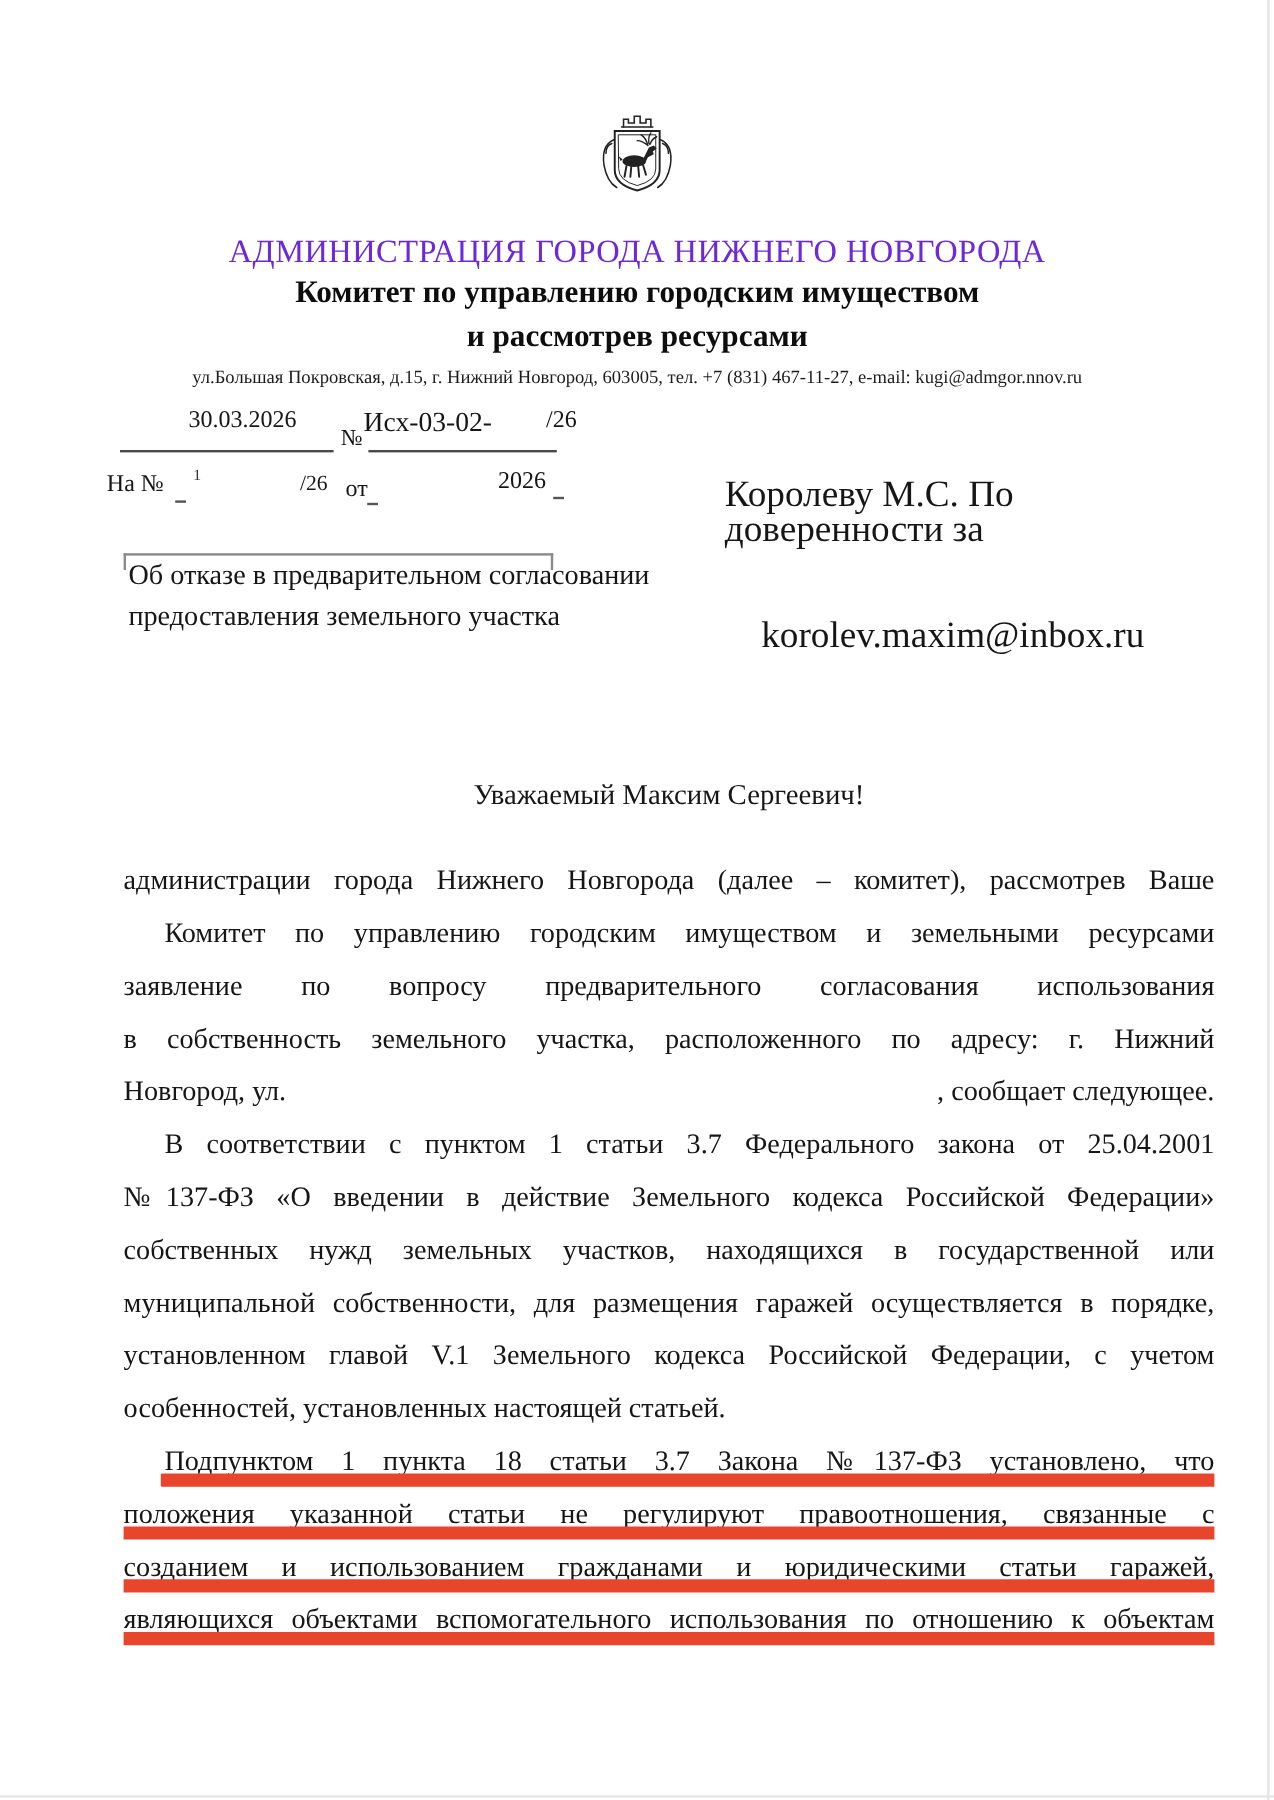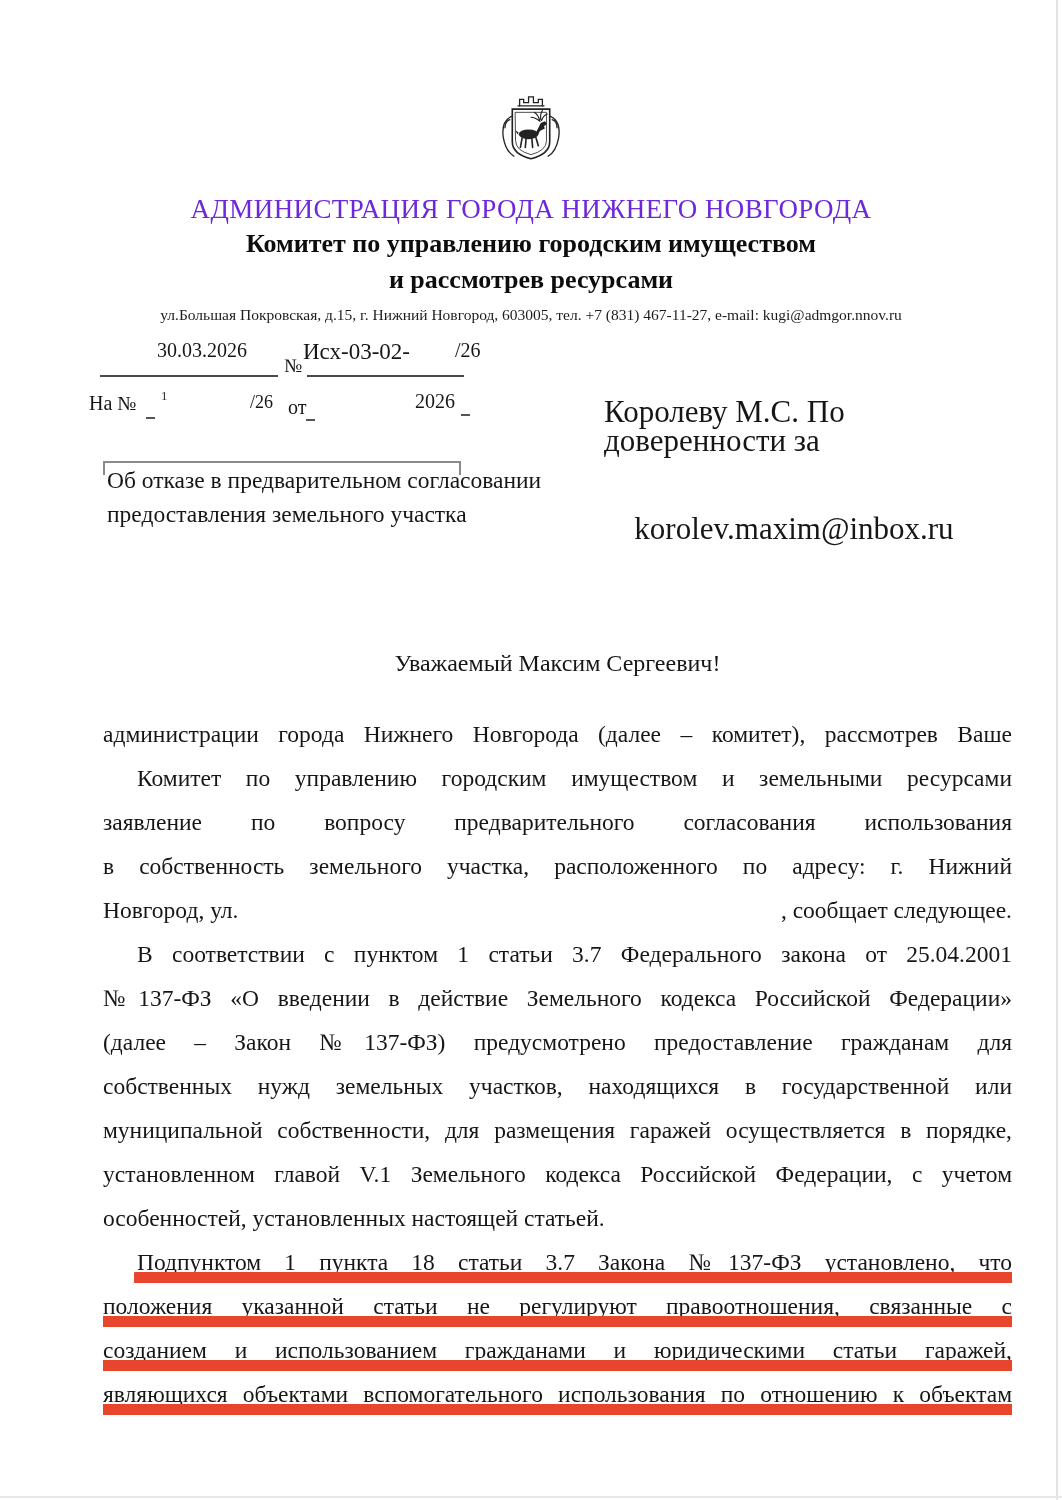--- a/index.html
+++ b/index.html
@@ -131,21 +131,20 @@
     <div class="line jl ind"><span>Комитет по управлению городским имуществом и земельными ресурсами</span></div>
     <div class="line jl"><span>заявление по вопросу предварительного согласования использования</span></div>
     <div class="line jl"><span>в собственность земельного участка, расположенного по адресу: г. Нижний</span></div>
     <div class="line split">
       <span>Новгород, ул.</span>
       <span>, сообщает следующее.</span>
     </div>
 
     <div class="line jl ind"><span>В соответствии с пунктом 1 статьи 3.7 Федерального закона от 25.04.2001</span></div>
     <div class="line jl"><span>№137-ФЗ «О введении в действие Земельного кодекса Российской Федерации»</span></div>
-    <div class="line jl"><span>(далее – Закон №137-ФЗ) предусмотрено предоставление гражданам для</span></div>
     <div class="line jl"><span>собственных нужд земельных участков, находящихся в государственной или</span></div>
     <div class="line jl"><span>муниципальной собственности, для размещения гаражей осуществляется в порядке,</span></div>
     <div class="line jl"><span>установленном главой V.1 Земельного кодекса Российской Федерации, с учетом</span></div>
     <div class="line"><span>особенностей, установленных настоящей статьей.</span></div>
 
     <div class="line jl ind rel">
       <span>Подпунктом 1 пункта 18 статьи 3.7 Закона №137-ФЗ установлено, что</span><span class="stripe s1"></span>
     </div>
     <div class="line jl rel">
       <span>положения указанной статьи не регулируют правоотношения, связанные с</span><span class="stripe s2"></span>

